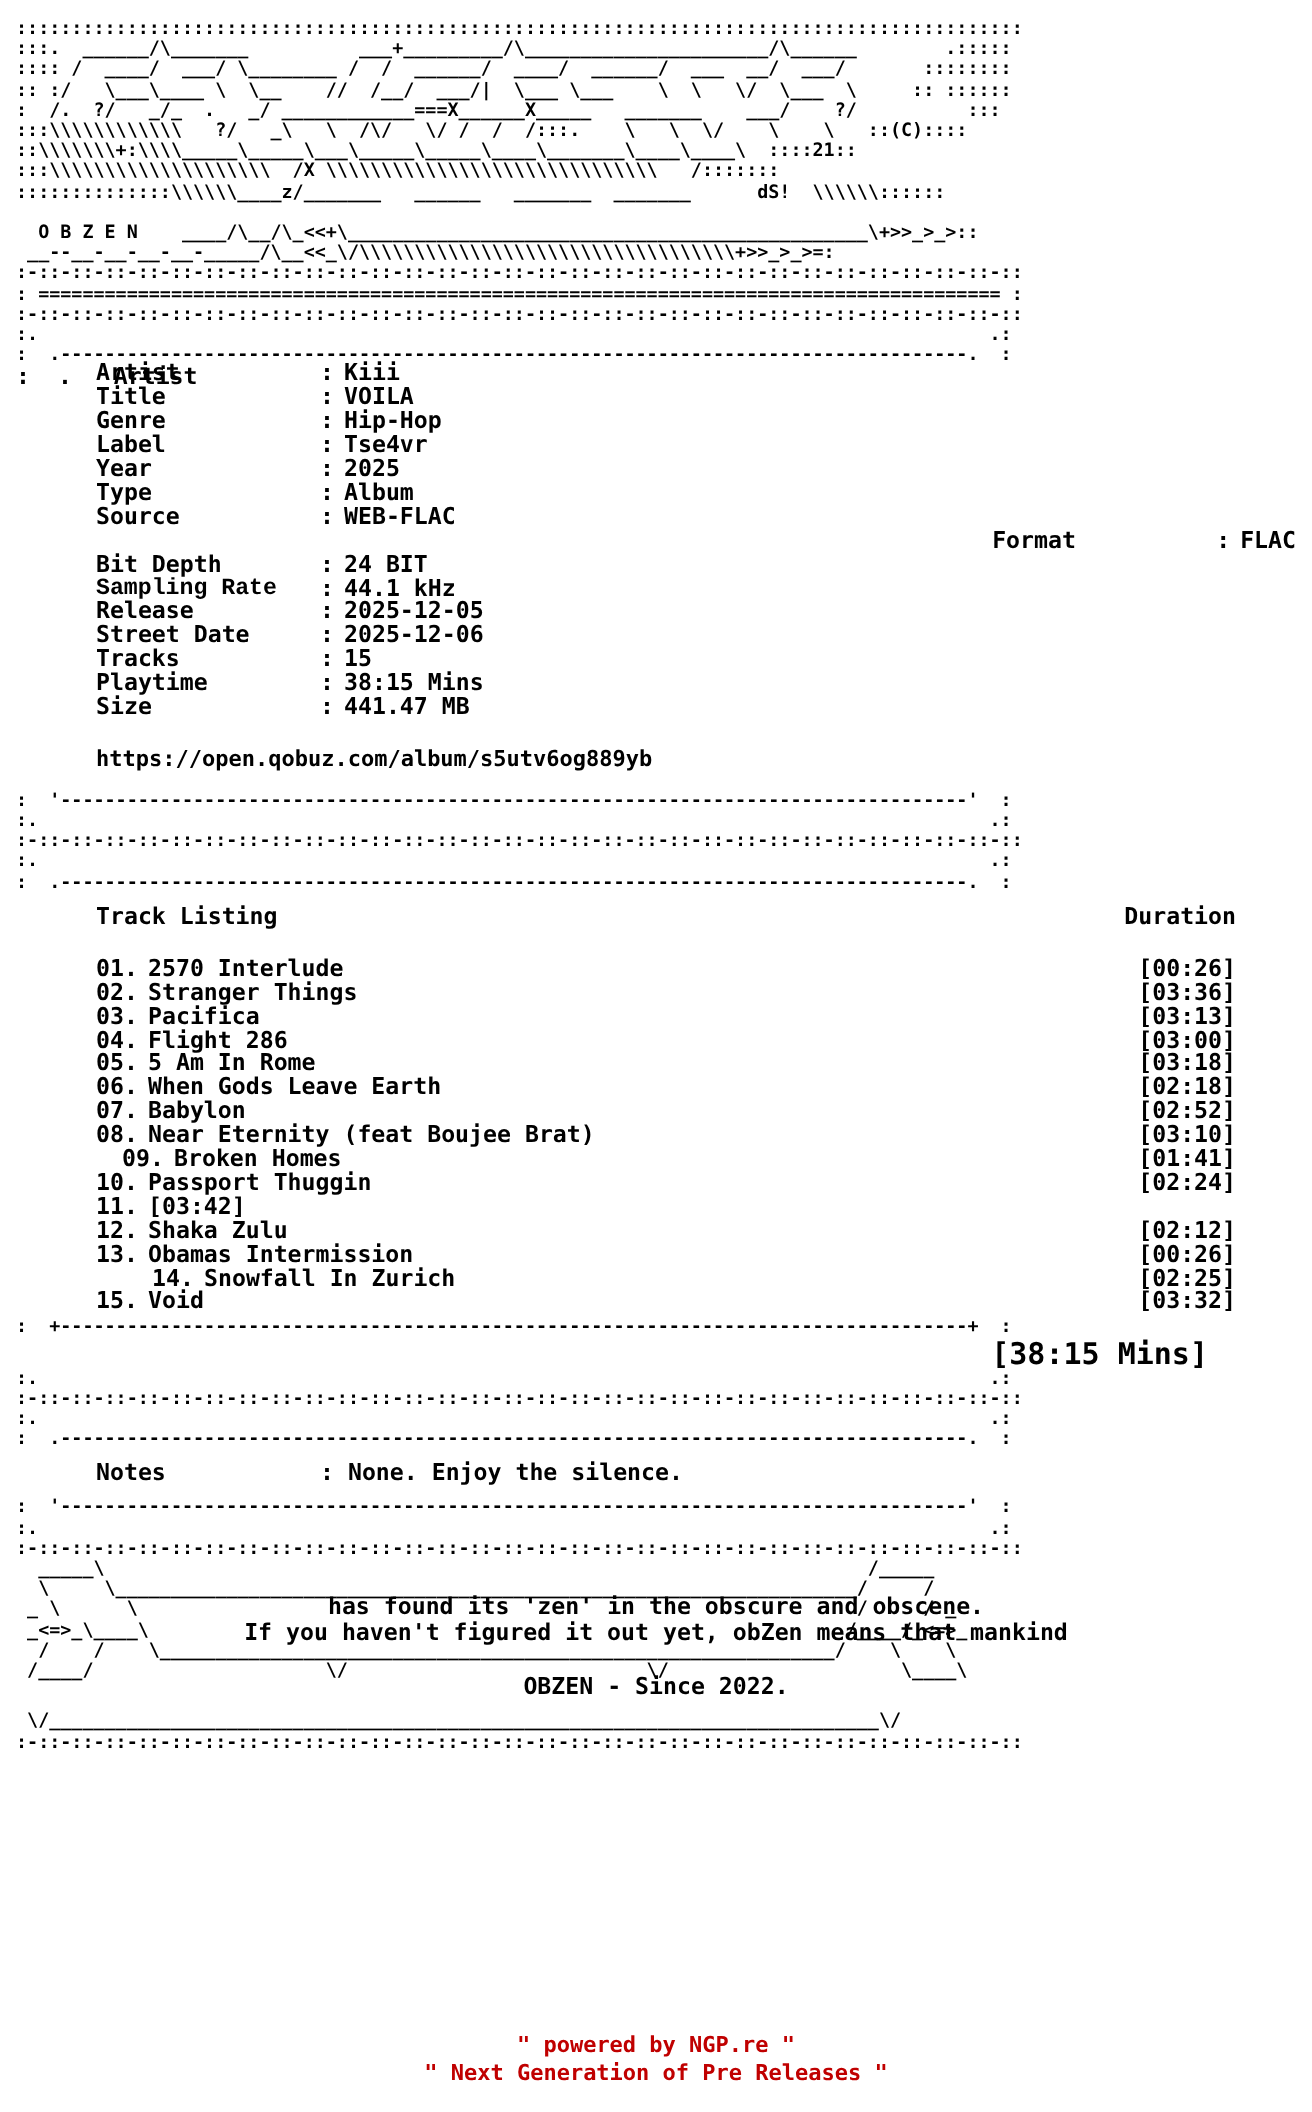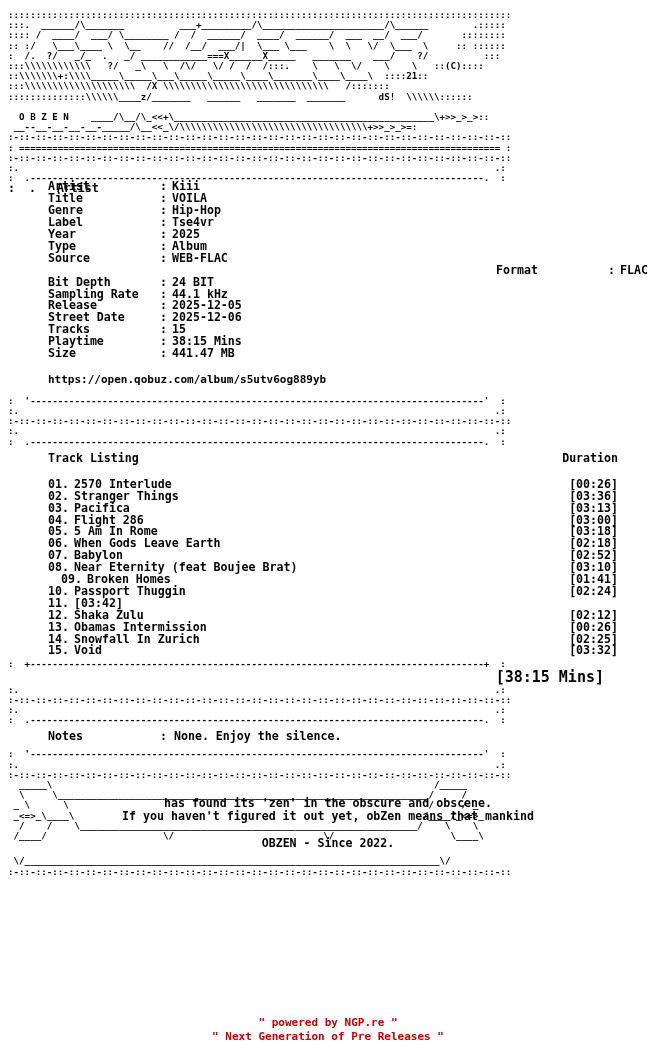--- a/index.html
+++ b/index.html
@@ -134,21 +134,21 @@
       <span style="width:112px; display:inline-block;">Format</span>
       <span style="width:12px; display:inline-block;">:</span>
       <span>FLAC</span>
     </div>
     <div style="display:flex;">
       <span style="width:112px; display:inline-block;">Bit Depth</span>
       <span style="width:12px; display:inline-block;">:</span>
       <span>24 BIT</span>
     </div>
     <div style="display:flex;">
-      <span style="width:112px; display:inline-block;">Sampling Rate</span>
+      <span style="width:112px; display:inline-block;font-family:Liberation Mono, monospace;">Sampling Rate</span>
       <span style="width:12px; display:inline-block;">:</span>
       <span>44.1 kHz</span>
     </div>
     <div style="display:flex;">
       <span style="width:112px; display:inline-block;">Release</span>
       <span style="width:12px; display:inline-block;">:</span>
       <span>2025-12-05</span>
     </div>
     <div style="display:flex;">
       <span style="width:112px; display:inline-block;">Street Date</span>
@@ -244,21 +244,21 @@
     <div style="display:flex;">
       <span style="width:26px;">12.</span>
       <span style="flex:1;">Shaka Zulu</span>
       <span>[02:12]</span>
     </div>
     <div style="display:flex;">
       <span style="width:26px;">13.</span>
       <span style="flex:1;">Obamas Intermission</span>
       <span>[00:26]</span>
     </div>
-    <div style="display:flex;">
+    <div style="display:flex;margin-left:28px;">
       <span style="width:26px;">14.</span>
       <span style="flex:1;">Snowfall In Zurich</span>
       <span>[02:25]</span>
     </div>
     <div style="display:flex;">
       <span style="width:26px;">15.</span>
       <span style="flex:1;">Void</span>
       <span>[03:32]</span>
     </div>
   </div>

